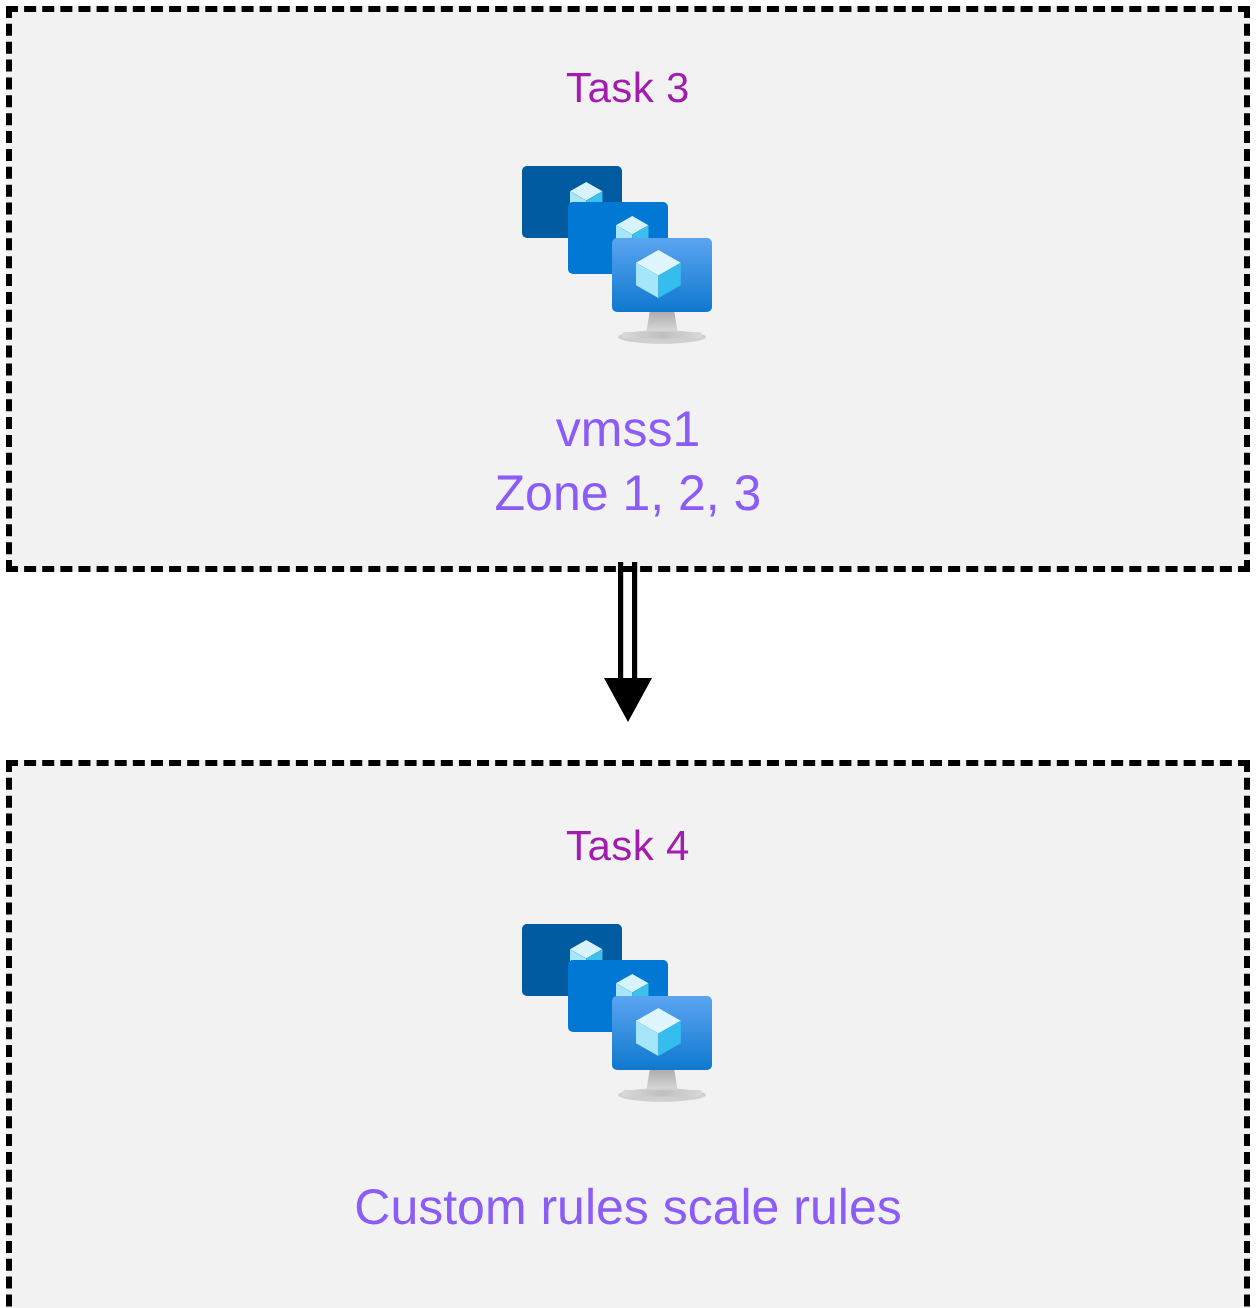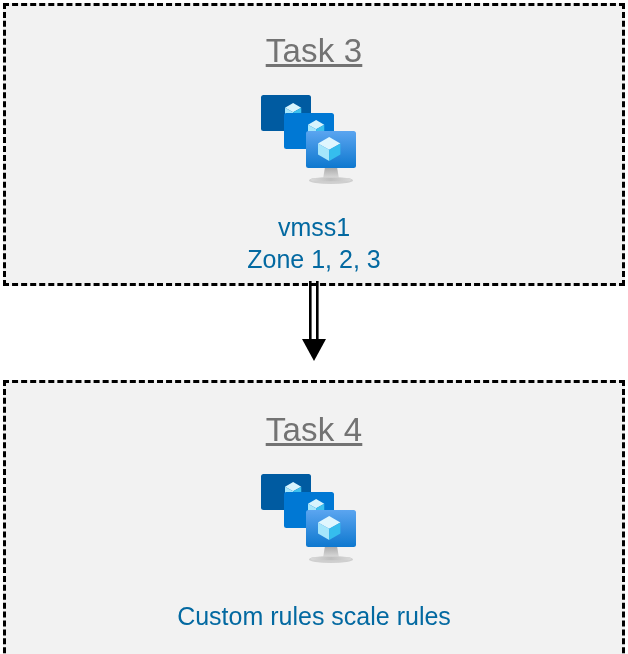--- a/index.html
+++ b/index.html
@@ -37,32 +37,31 @@
     height: 283px;
   }
   #box-task4 {
     left: 3px;
     top: 380px;
     width: 622px;
     height: 291px;
   }
 
   .task-title {
-    color: #737373;
-    font-size: 33px;
+    color: #a21caf;
+    font-size: 21px;
     line-height: 1;
     letter-spacing: 0.2px;
     white-space: nowrap;
-    text-decoration: underline;
   }
   #box-task3 .task-title { margin-top: 28px; }
   #box-task4 .task-title { margin-top: 30px; }
 
   .caption {
-    color: #0369a1;
+    color: #8b5cf6;
     font-size: 25px;
     line-height: 1.28;
     text-align: center;
     white-space: nowrap;
   }
   #box-task3 .caption { margin-top: 22px; }
   #box-task4 .caption { margin-top: 32px; }
 
   
   .vmss-icon {

